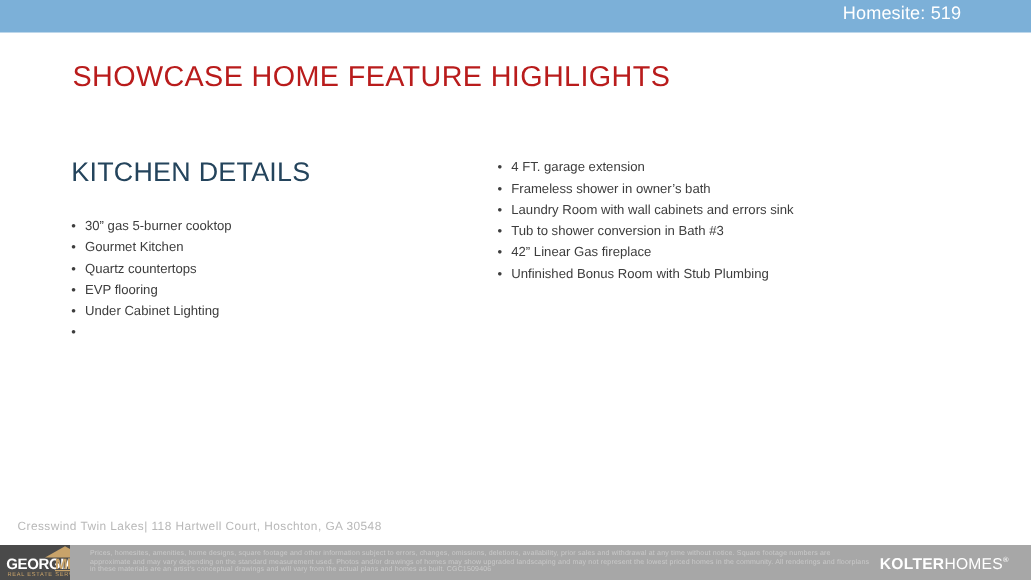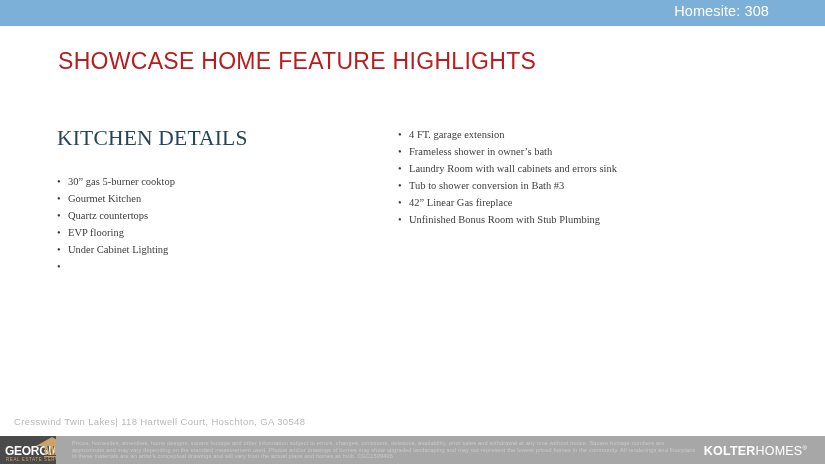--- a/index.html
+++ b/index.html
@@ -46,21 +46,20 @@
     color: #b91c1c;
     letter-spacing: 0.3px;
     white-space: nowrap;
     font-weight: 400;
   }
 
   
   .column {
     position: absolute;
     top: 126px;
-    font-family: Liberation Serif, serif;
   }
   #column-kitchen { left: 57px; width: 330px; }
   #column-designer { left: 398px; width: 360px; }
 
   .column-heading {
     font-size: 21.5px;
     color: #24445c;
     letter-spacing: 0.2px;
     white-space: nowrap;
     margin: 0 0 22px 0;
@@ -183,21 +182,21 @@
   #kolter-bold { font-weight: bold; }
   #kolter-reg { font-weight: normal; }
   #kolter-mark { font-size: 6px; vertical-align: super; }
 </style>
 </head>
 <body>
 
 <div id="slide">
 
   <div id="top-bar">
-    <div id="homesite-label">Homesite: 308</div>
+    <div id="homesite-label">Homesite: 519</div>
   </div>
 
   <div id="slide-title">SHOWCASE HOME FEATURE HIGHLIGHTS</div>
 
   <div id="column-kitchen" class="column">
     <div class="column-heading">KITCHEN DETAILS</div>
     <ul class="feature-list">
       <li class="feature-item">
         <span class="feature-bullet">•</span>
         <span>30” gas 5-burner cooktop</span>

